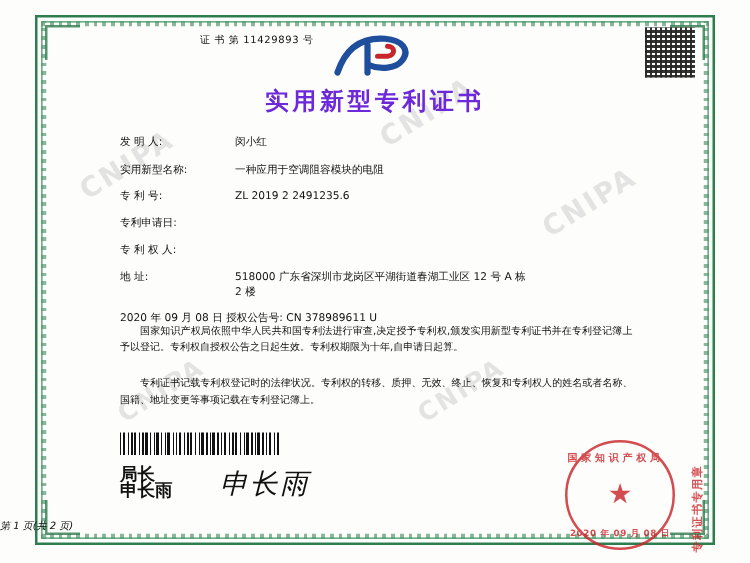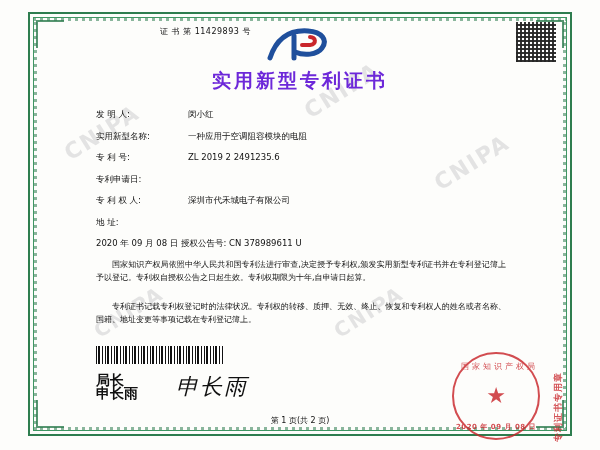--- a/index.html
+++ b/index.html
@@ -189,23 +189,23 @@
     position: absolute;
     left: 50%; top: 50%;
     transform: translate(-50%,-50%);
     font-size: 22px;
     line-height: 1;
     color: #c9262b;
   }
   .seal .arc-top {
     position: absolute;
     left: 0; right: 0; top: 7px;
-    text-align: right;
+    text-align: left;
     font-size: 8px;
-    font-weight: normal;
+    font-weight: bold;
     letter-spacing: 3px;
   }
   .seal .arc-bottom {
     position: absolute;
     left: 0; right: 0; bottom: 6px;
     text-align: center;
     font-size: 7px;
     font-weight: bold;
     letter-spacing: .5px;
   }
@@ -218,23 +218,23 @@
     letter-spacing: 1px;
     transform: rotate(-90deg);
     transform-origin: right top;
     opacity: .8;
   }
 
   
   .footer {
     position: absolute;
     left: 0; right: 0; bottom: 24px;
-    text-align: center;
     font-size: 8px;
     color: #111;
+    font-style: italic;
   }
 </style>
 </head>
 <body>
 
 <div class="page">
 
   <div class="border-pattern"></div>
   <div class="border-outer"></div>
   <div class="border-inner"></div>
@@ -271,24 +271,27 @@
     </div>
     <div class="row">
       <div class="lbl">专 利 号:</div>
       <div class="val">ZL 2019 2 2491235.6</div>
     </div>
     <div class="row">
       <div class="lbl">专利申请日:</div>
     </div>
     <div class="row">
       <div class="lbl">专 利 权 人:</div>
-      <div class="val">深圳市代禾城电子有限公司</div>
     </div>
     <div class="row">
       <div class="lbl">地      址:</div>
+      <div class="val">
+        <span>518000 广东省深圳市龙岗区平湖街道春湖工业区 12 号 A 栋</span>
+        <span class="l2">2 楼</span>
+      </div>
     </div>
     <div class="row">
       <div class="val">
         <span>2020 年 09 月 08 日</span>
         <span>授权公告号: CN 378989611 U</span>
       </div>
     </div>
   </div>
 
   <div class="para para2">专利证书记载专利权登记时的法律状况。专利权的转移、质押、无效、终止、恢复和专利权人的姓名或者名称、国籍、地址变更等事项记载在专利登记簿上。</div>

